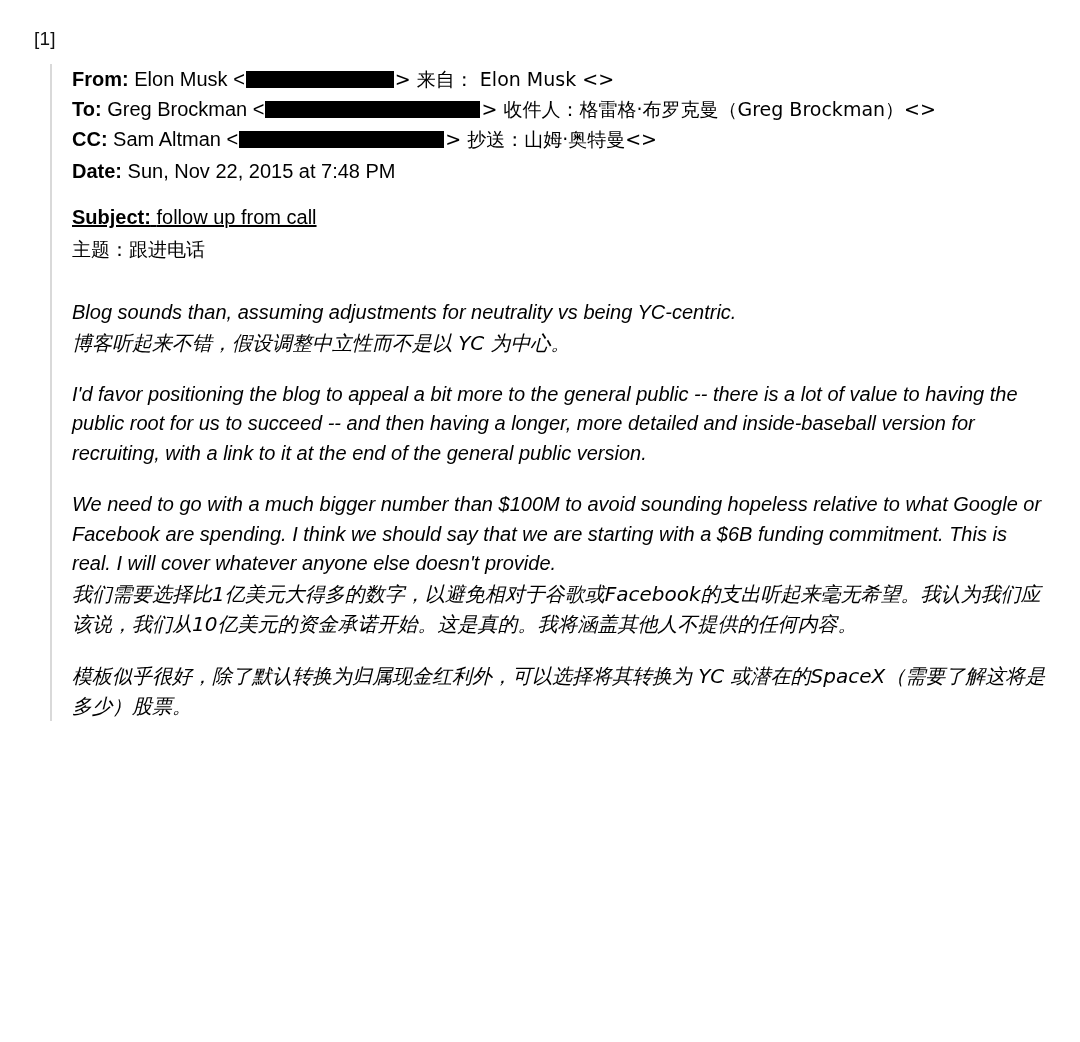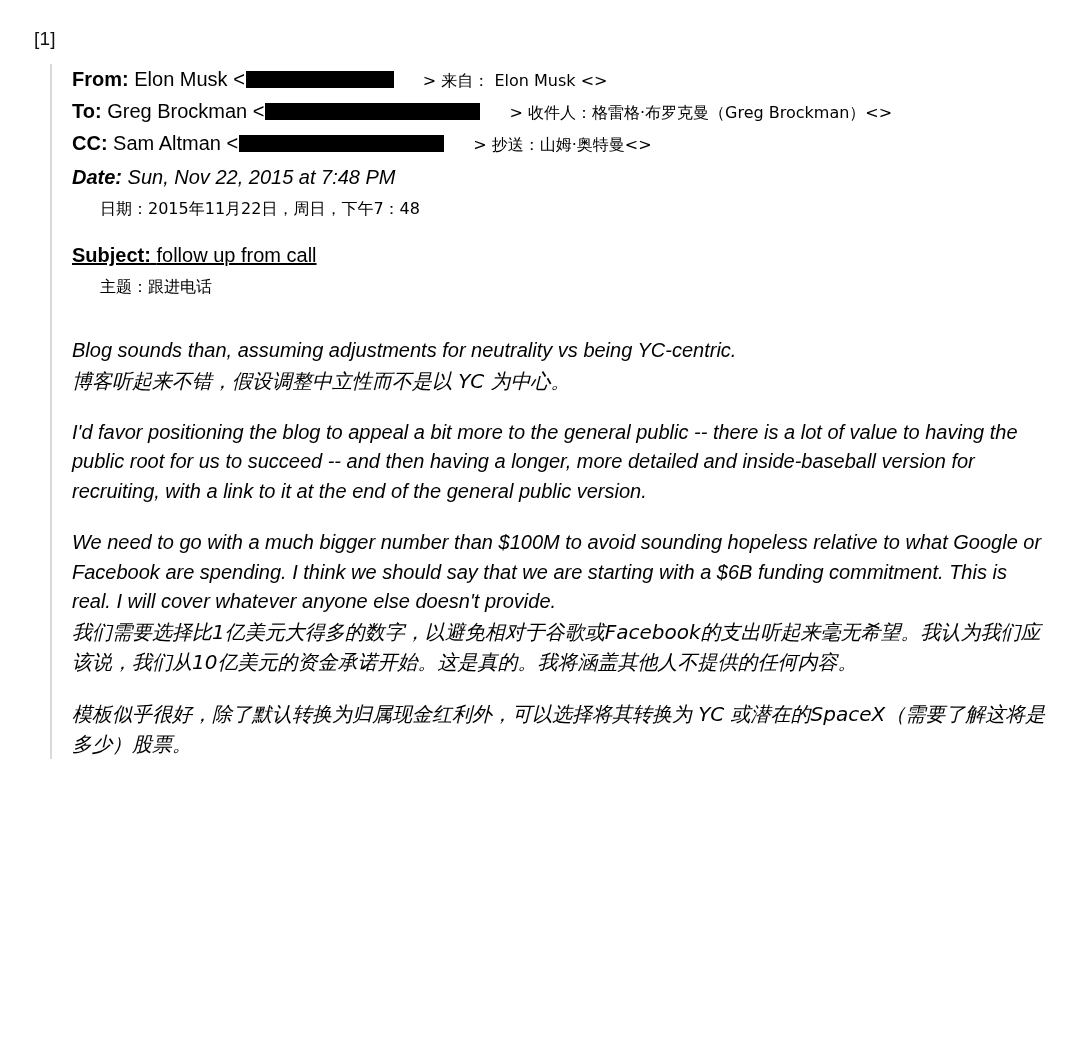--- a/index.html
+++ b/index.html
@@ -57,27 +57,26 @@
     display: inline-block;
     background: #000000;
     height: 17px;
     vertical-align: -2px;
     margin: 0 1px;
   }
   .r-from { width: 148px; }
   .r-to   { width: 215px; }
   .r-cc   { width: 205px; }
   .cn {
-    font-size: 16px;
+    font-size: 19px;
     line-height: 30px;
     font-family: "DejaVu Sans", "Liberation Sans", sans-serif;
-    padding-left: 28px;
   }
   .cn-sub { margin-top: 2px; }
-  .hdr-date { margin-top: 2px; font-style: italic; }
+  .hdr-date { margin-top: 2px; }
   .subject-line { margin-top: 16px; text-decoration: underline; }
   .body-gap { height: 34px; }
   .para-en {
     font-size: 20px;
     line-height: 29.5px;
     font-style: italic;
     font-family: "Liberation Sans", sans-serif;
     margin: 0;
   }
   .para-cn {
@@ -112,21 +111,20 @@
     <div class="hdr-line">
       <span class="hdr-label">CC:</span>
       <span class="hdr-val">Sam Altman &lt;</span><span class="redact r-cc"></span><span class="hdr-val cn">&gt; 抄送：山姆·奥特曼&lt;&gt;</span>
     </div>
 
     <div class="hdr-line hdr-date">
       <span class="hdr-label">Date:</span>
       <span class="hdr-val">Sun, Nov 22, 2015 at 7:48 PM</span>
     </div>
 
-    <div class="cn cn-sub">日期：2015年11月22日，周日，下午7：48</div>
 
     <div class="hdr-line subject-line">
       <span class="hdr-label">Subject:</span>
       <span class="hdr-val">follow up from call</span>
     </div>
 
     <div class="cn cn-sub">主题：跟进电话</div>
 
     <div class="body-gap"></div>
 

